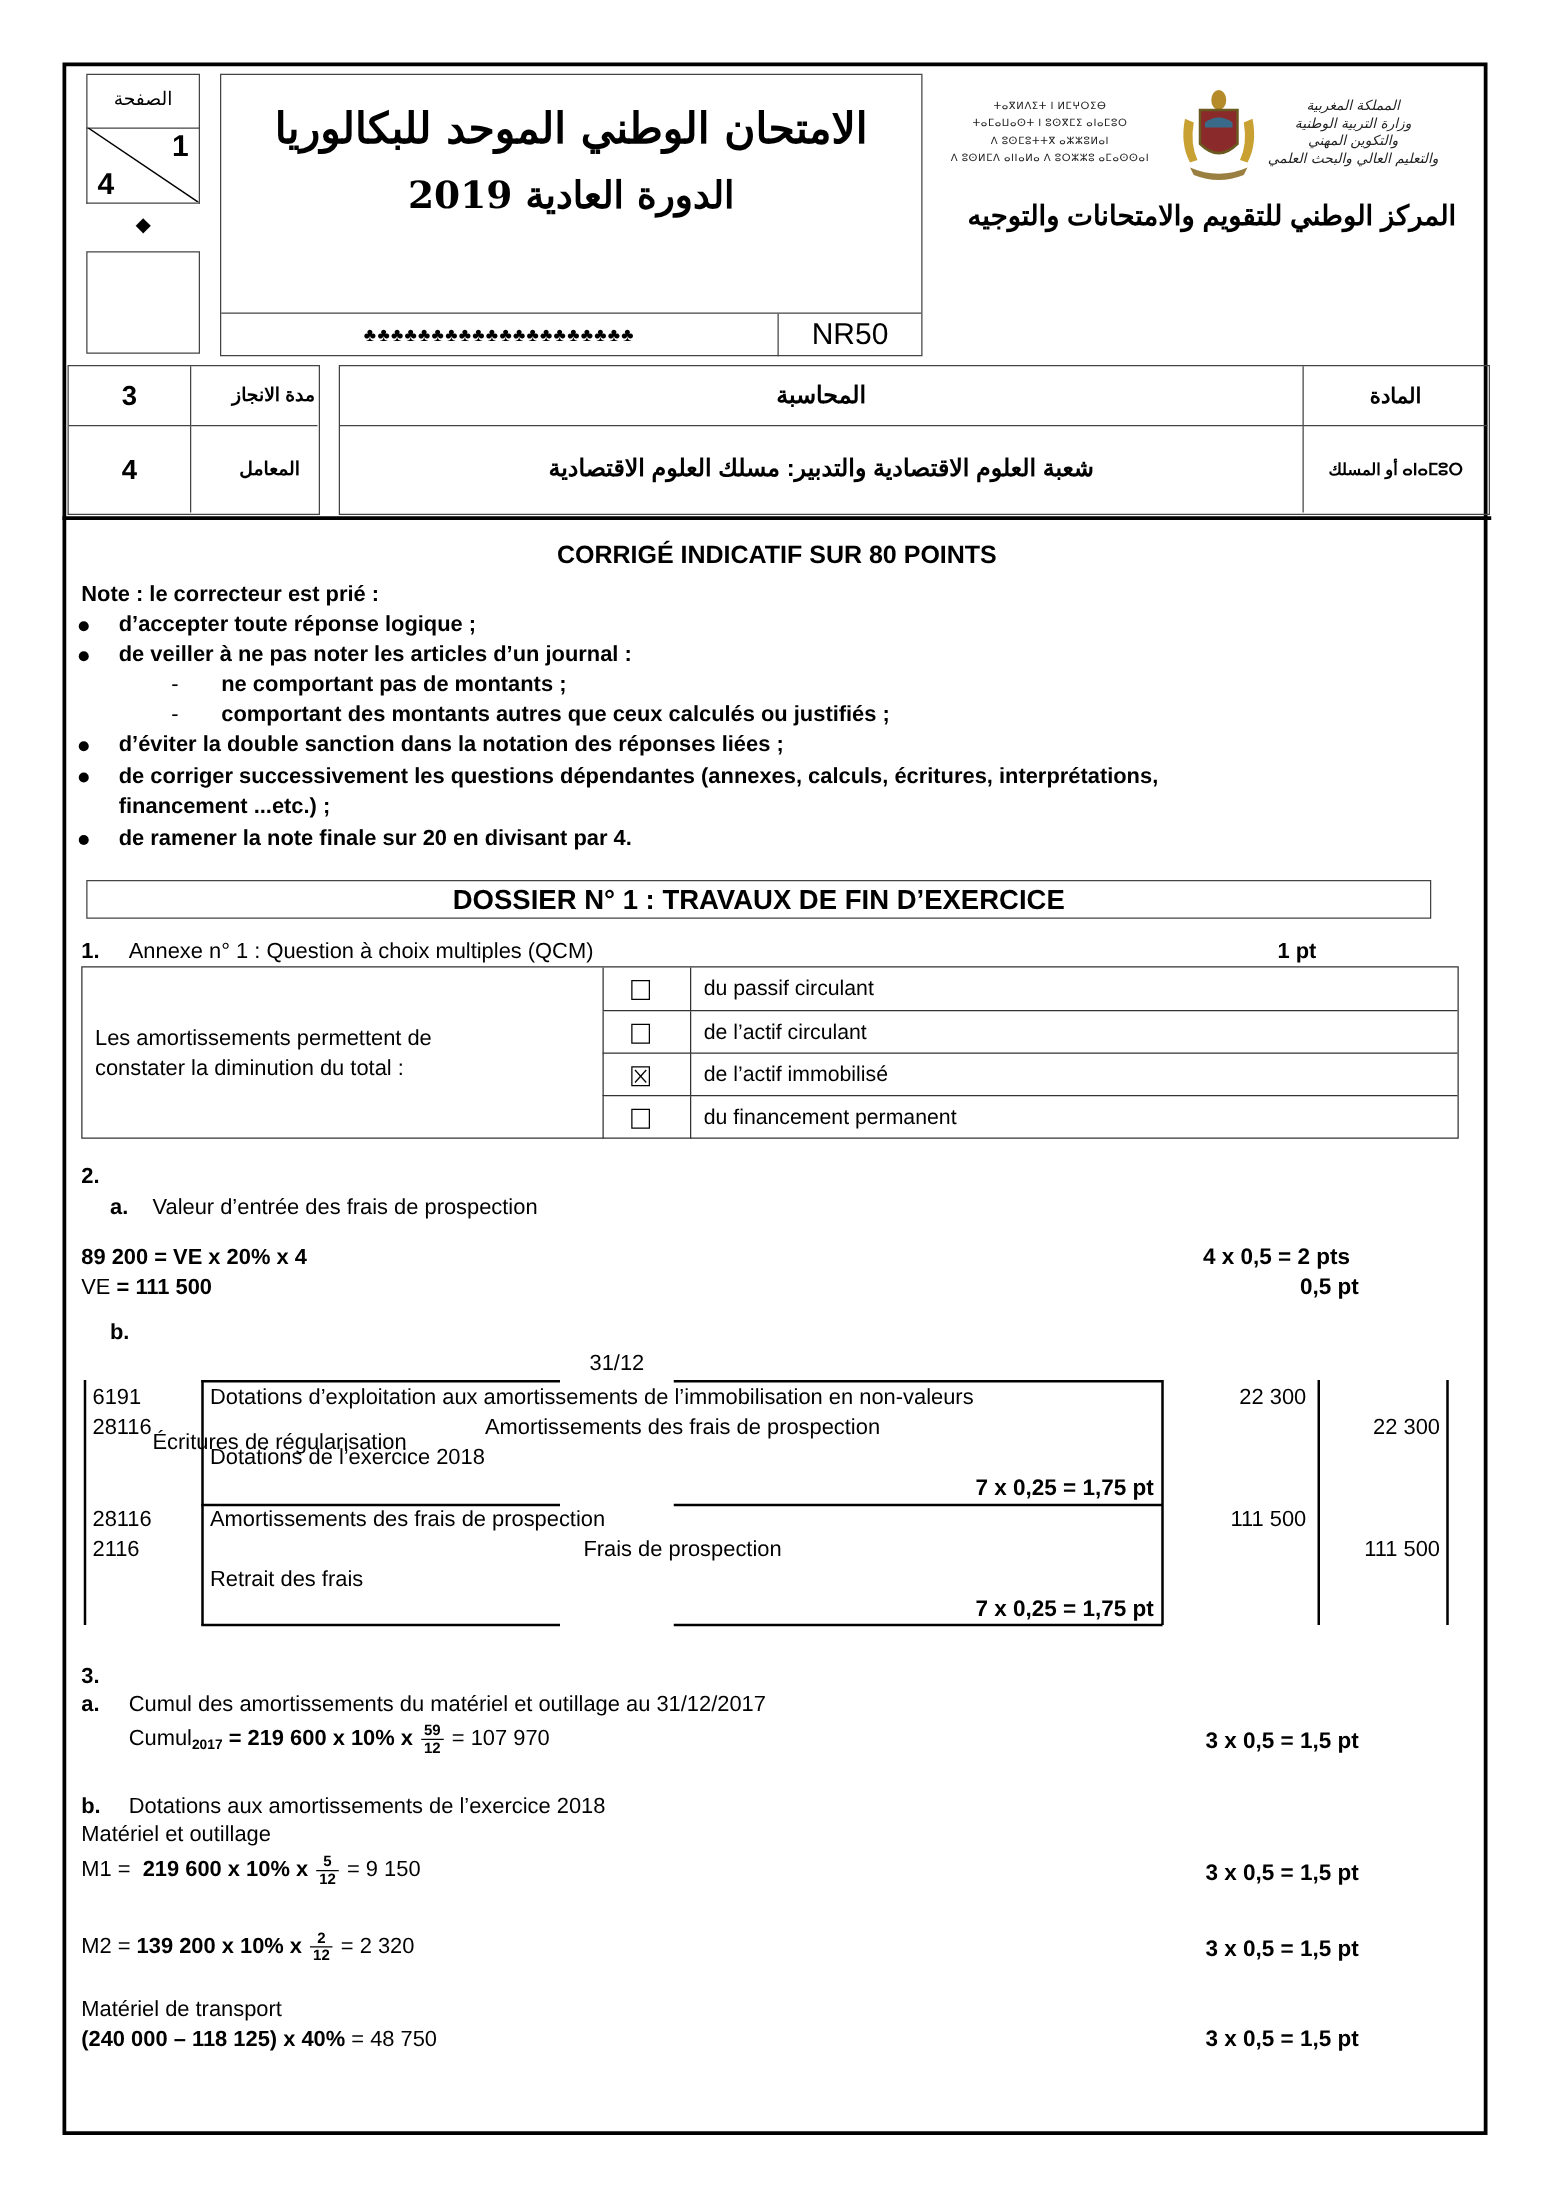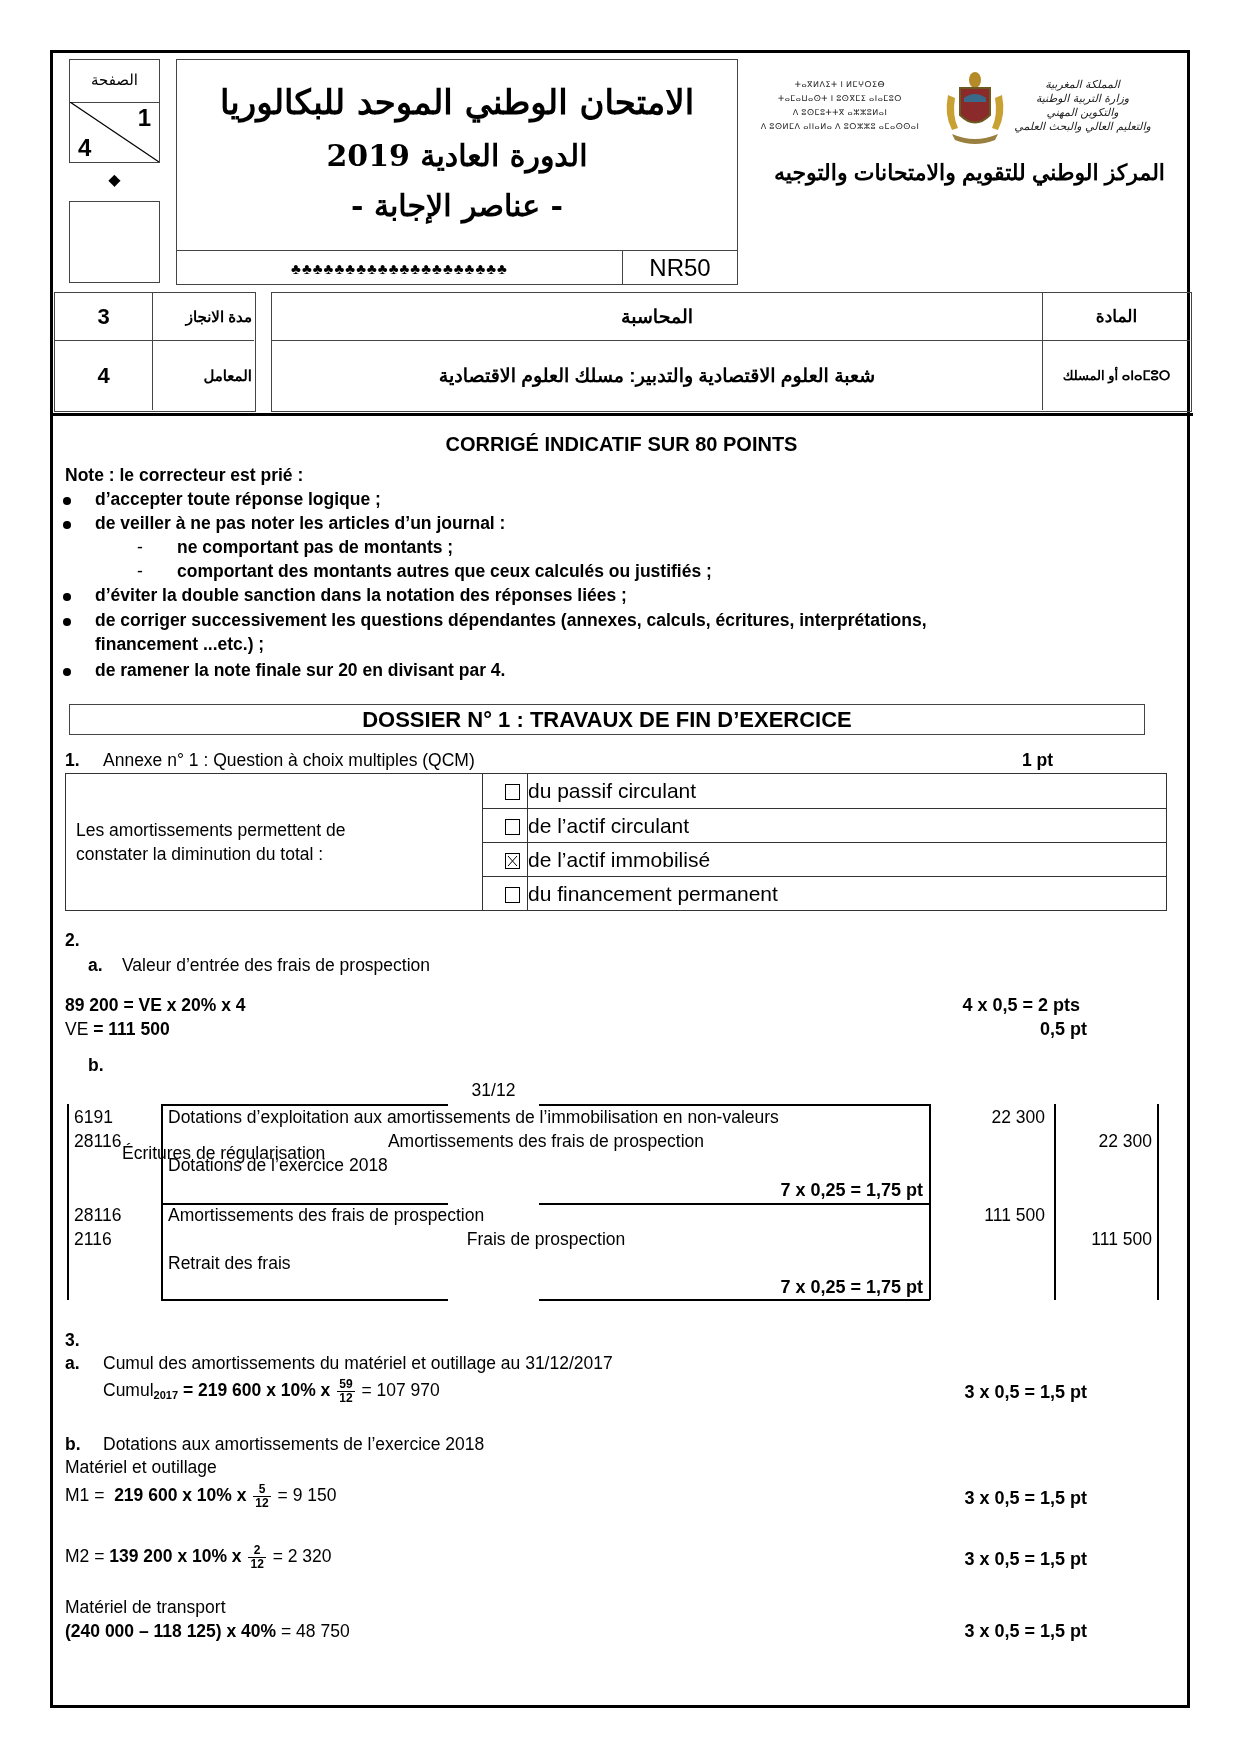--- a/index.html
+++ b/index.html
@@ -40,21 +40,21 @@
   
   .t17 { font-size:17.5px; }
   .bullet-dot { position:absolute; left:63px; width:8px; height:8px; border-radius:50%; background:#000; }
 
   .dossier { position:absolute; left:69px; top:704px; width:1076px; height:31px; border:1.5px solid #444; box-sizing:border-box; text-align:center; font-weight:bold; font-size:22px; line-height:29px; }
 
   .qcm { position:absolute; left:65px; top:773px; width:1102px; height:138px; border:1.5px solid #333; box-sizing:border-box; }
   .qcm-row { position:absolute; left:416px; right:0; height:34px; }
   .qcm-check { position:absolute; left:0; width:59px; height:100%; border-left:1.5px solid #333; box-sizing:border-box; }
   .qcm-check .box { position:absolute; left:22px; top:10px; width:13px; height:14px; border:1px solid #000; }
-  .qcm-label { position:absolute; left:45px; right:0; height:100%; border-left:1.5px solid #333; line-height:34px; font-size:21px; box-sizing:border-box; }
+  .qcm-label { position:absolute; left:70px; right:0; height:100%; border-left:1.5px solid #333; padding-left:10px; line-height:34px; font-size:17px; box-sizing:border-box; }
 
   .journal-line { position:absolute; background:#000; }
   .j-acct { position:absolute; left:74px; font-size:17.5px; }
   .j-text { position:absolute; font-size:17.5px; }
   .j-amt { position:absolute; font-size:17.5px; text-align:right; }
 
   .pts { position:absolute; text-align:right; font-weight:bold; font-size:18px; }
   .frac { display:inline-block; vertical-align:middle; text-align:center; font-size:12px; font-weight:bold; line-height:13px; margin:0 2px; }
   .frac .num { display:block; border-bottom:1px solid #000; padding:0 2px; }
   .frac .den { display:block; padding:0 2px; }
@@ -75,21 +75,20 @@
     <span class="pb-n1">1</span>
     <span class="pb-n2">4</span>
   </div>
   <div class="pb-diamond">◆</div>
   <div class="pb-blank"></div>
 </div>
 
 <div class="titlebox">
   <div class="tb-line" style="top:22px;font-size:34px;">الامتحان الوطني الموحد للبكالوريا</div>
   <div class="tb-line" style="top:78px;font-size:30px;">الدورة العادية 2019</div>
-  <div class="tb-line" style="top:128px;font-size:30px;">- عناصر الإجابة -</div>
   <div class="tb-bottom">
     <div class="tb-clubs">♣♣♣♣♣♣♣♣♣♣♣♣♣♣♣♣♣♣♣♣</div>
     <div class="tb-code">NR50</div>
   </div>
 </div>
 
 <div class="tifinagh">
   <div>ⵜⴰⴳⵍⴷⵉⵜ ⵏ ⵍⵎⵖⵔⵉⴱ</div>
   <div>ⵜⴰⵎⴰⵡⴰⵙⵜ ⵏ ⵓⵙⴳⵎⵉ ⴰⵏⴰⵎⵓⵔ</div>
   <div>ⴷ ⵓⵙⵎⵓⵜⵜⴳ ⴰⵣⵣⵓⵍⴰⵏ</div>
@@ -110,21 +109,21 @@
   <div>وزارة التربية الوطنية</div>
   <div>والتكوين المهني</div>
   <div>والتعليم العالي والبحث العلمي</div>
 </div>
 <div class="center-name">المركز الوطني للتقويم والامتحانات والتوجيه</div>
 
 <div class="infotbl" style="left:54px;width:202px;">
   <div class="cell" style="left:0;top:0;width:98px;height:48px;border-right:1.5px solid #444;border-bottom:1.5px solid #444;line-height:48px;font-size:22px;font-weight:bold;">3</div>
   <div class="cell" style="left:98px;top:0;width:101px;height:48px;border-bottom:1.5px solid #444;line-height:48px;font-size:15px;font-weight:bold;direction:rtl;text-align:right;padding-right:2px;">مدة الانجاز</div>
   <div class="cell" style="left:0;top:48px;width:98px;height:69px;border-right:1.5px solid #444;line-height:69px;font-size:22px;font-weight:bold;">4</div>
-  <div class="cell" style="left:98px;top:48px;width:101px;height:69px;line-height:69px;font-size:15px;font-weight:bold;direction:rtl;text-align:right;padding-right:2px;">المعامل</div>
+  <div class="cell" style="left:98px;top:48px;width:101px;height:69px;line-height:69px;font-size:15px;font-weight:bold;direction:rtl;text-align:right;padding-right:14px;">المعامل</div>
 </div>
 <div class="infotbl" style="left:271px;width:921px;">
   <div class="cell" style="left:0;top:0;width:771px;height:48px;border-right:1.5px solid #444;border-bottom:1.5px solid #444;line-height:48px;font-size:19px;font-weight:bold;direction:rtl;">المحاسبة</div>
   <div class="cell" style="left:771px;top:0;width:147px;height:48px;border-bottom:1.5px solid #444;line-height:48px;font-size:17px;font-weight:bold;direction:rtl;">المادة</div>
   <div class="cell" style="left:0;top:48px;width:771px;height:69px;border-right:1.5px solid #444;line-height:69px;font-size:19px;font-weight:bold;direction:rtl;">شعبة العلوم الاقتصادية والتدبير: مسلك العلوم الاقتصادية</div>
   <div class="cell" style="left:771px;top:48px;width:147px;height:69px;line-height:69px;font-size:13px;font-weight:bold;direction:rtl;">ⴰⵏⴰⵎⵓⵔ أو المسلك</div>
 </div>
 
 <div class="abs b" style="left:50px;width:1143px;top:433px;text-align:center;font-size:20px;">CORRIGÉ INDICATIF SUR 80 POINTS</div>
 <div class="abs b t17" style="left:65px;top:465px;">Note : le correcteur est prié :</div>

